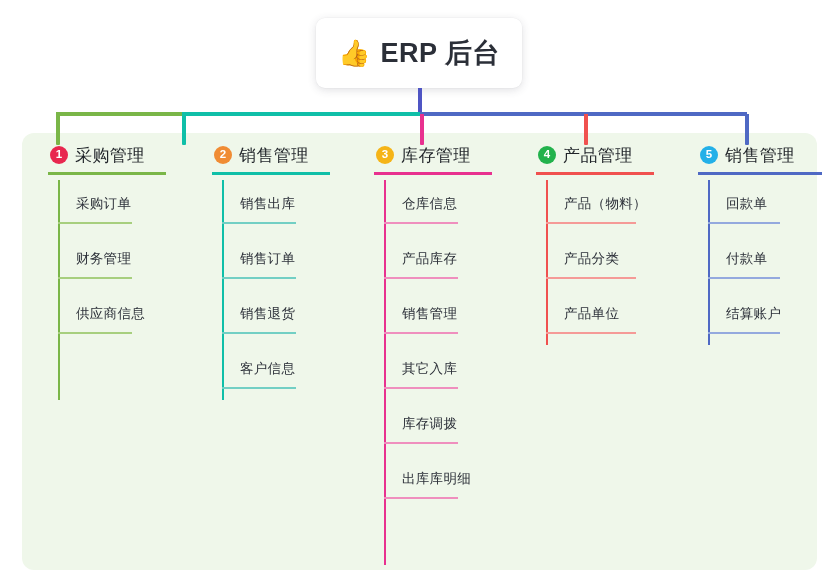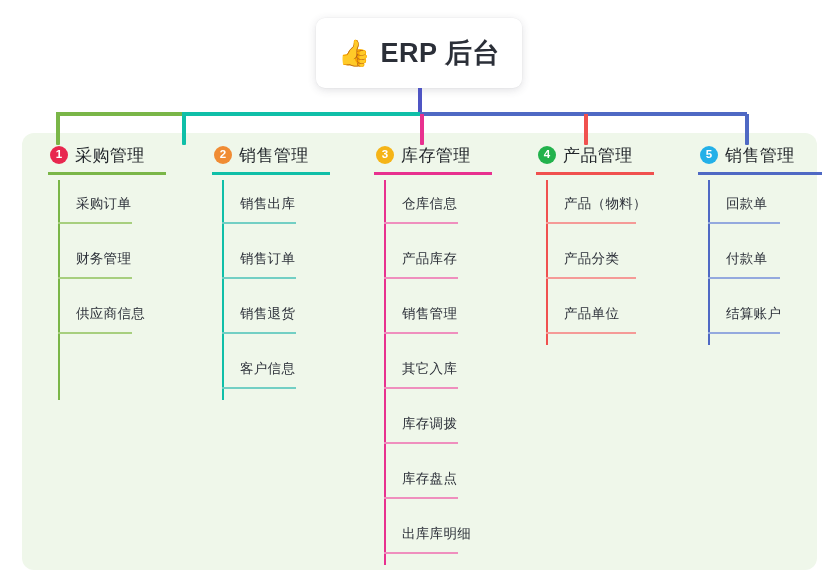--- a/index.html
+++ b/index.html
@@ -152,24 +152,20 @@
           </div>
           <div class="item">
             <div class="item-label">其它入库</div>
             <div class="item-rule" style="width: 74px; background: rgb(239, 143, 190);"></div>
           </div>
           <div class="item">
             <div class="item-label">库存调拨</div>
             <div class="item-rule" style="width: 74px; background: rgb(239, 143, 190);"></div>
           </div>
           <div class="item">
-            <div class="item-label">库存盘点</div>
-            <div class="item-rule" style="width: 74px; background: rgb(239, 143, 190);"></div>
-          </div>
-          <div class="item">
             <div class="item-label">出库库明细</div>
             <div class="item-rule" style="width: 74px; background: rgb(239, 143, 190);"></div>
           </div>
         </div>
       </div>
       <div class="col" style="left: 524px; width: 128px;">
         <div class="col-head">
           <div class="badge" style="background: rgb(34, 178, 76);">4</div>
           <div class="col-title">产品管理</div>
         </div>

